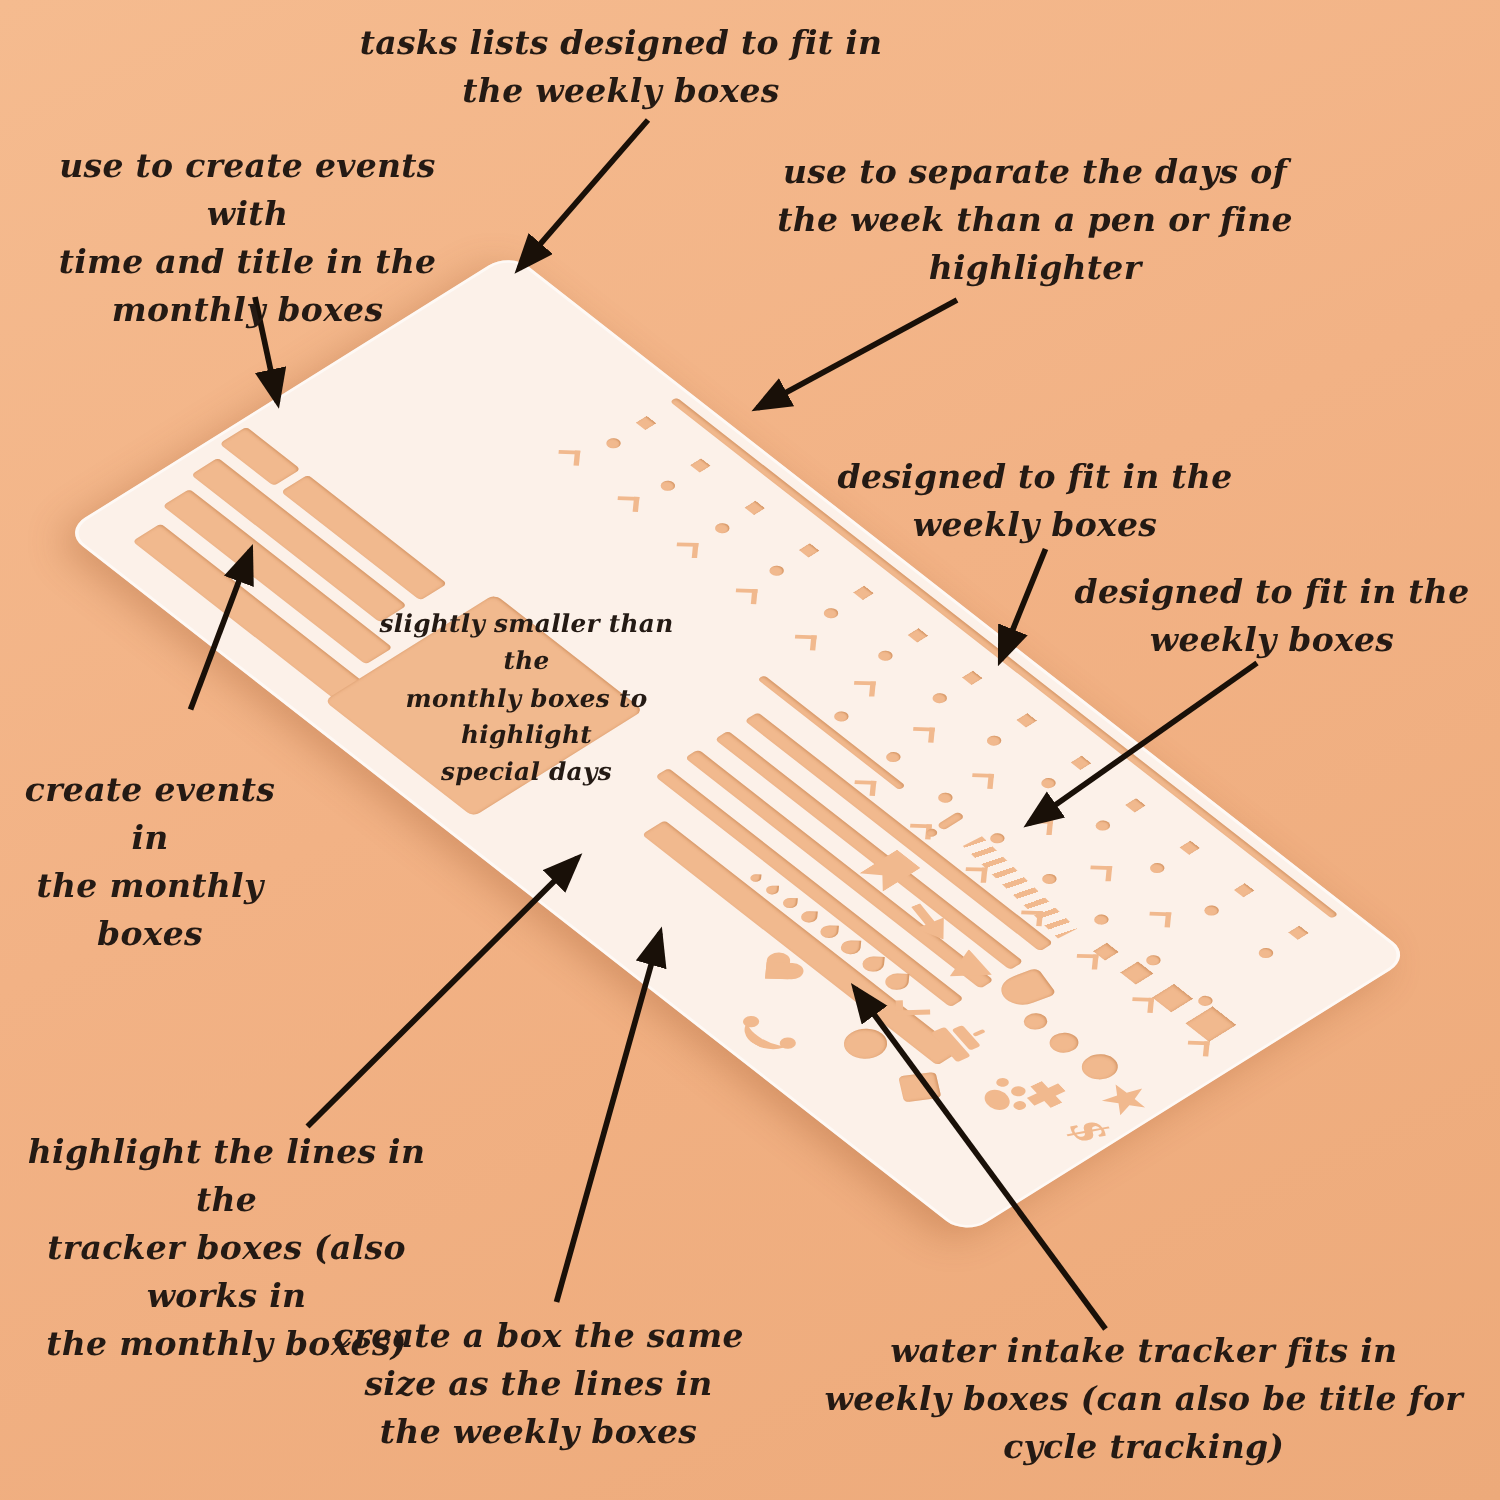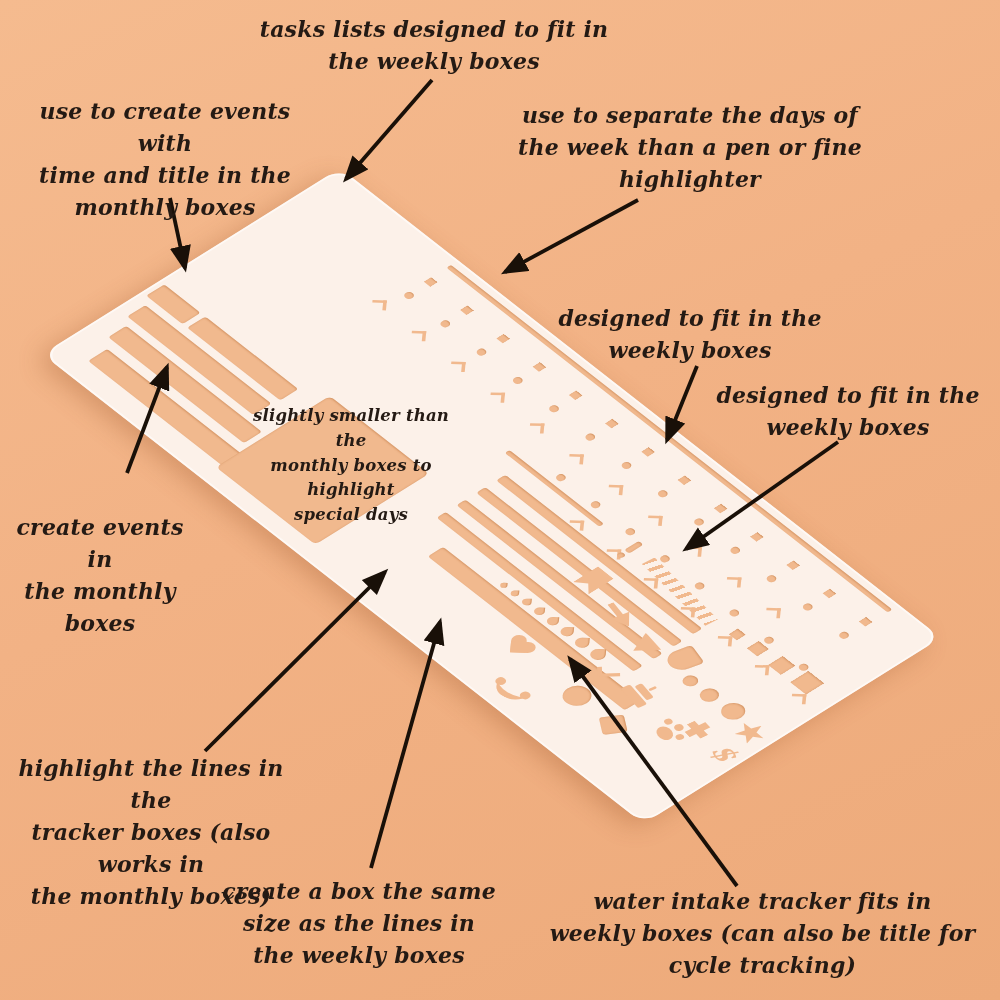--- a/index.html
+++ b/index.html
@@ -211,21 +211,21 @@
       <line x1="638" y1="200" x2="505" y2="272" stroke="#191008" stroke-width="3.8" marker-end="url(#ah)"></line>
       <line x1="697" y1="366" x2="667" y2="440" stroke="#191008" stroke-width="3.8" marker-end="url(#ah)"></line>
       <line x1="838" y1="442" x2="686" y2="549" stroke="#191008" stroke-width="3.8" marker-end="url(#ah)"></line>
       <line x1="127" y1="473" x2="167" y2="367" stroke="#191008" stroke-width="3.8" marker-end="url(#ah)"></line>
       <line x1="205" y1="751" x2="385" y2="572" stroke="#191008" stroke-width="3.8" marker-end="url(#ah)"></line>
       <line x1="371" y1="868" x2="440" y2="622" stroke="#191008" stroke-width="3.8" marker-end="url(#ah)"></line>
       <line x1="737" y1="886" x2="570" y2="659" stroke="#191008" stroke-width="3.8" marker-end="url(#ah)"></line>
     </svg>
 
   <div id="annotations">
-      <div class="ann" style="left: 219px; top: 14px; width: 430px;">tasks lists designed to fit in
+      <div class="ann" style="left: 199px; top: 14px; width: 430px;">tasks lists designed to fit in
 the weekly boxes</div>
       <div class="ann" style="left: 10px; top: 96px; width: 310px;">use to create events with
 time and title in the
 monthly boxes</div>
       <div class="ann" style="left: 495px; top: 100px; width: 390px;">use to separate the days of
 the week than a pen or fine
 highlighter</div>
       <div class="ann" style="left: 545px; top: 303px; width: 290px;">designed to fit in the
 weekly boxes</div>
       <div class="ann" style="left: 700px; top: 380px; width: 296px;">designed to fit in the

